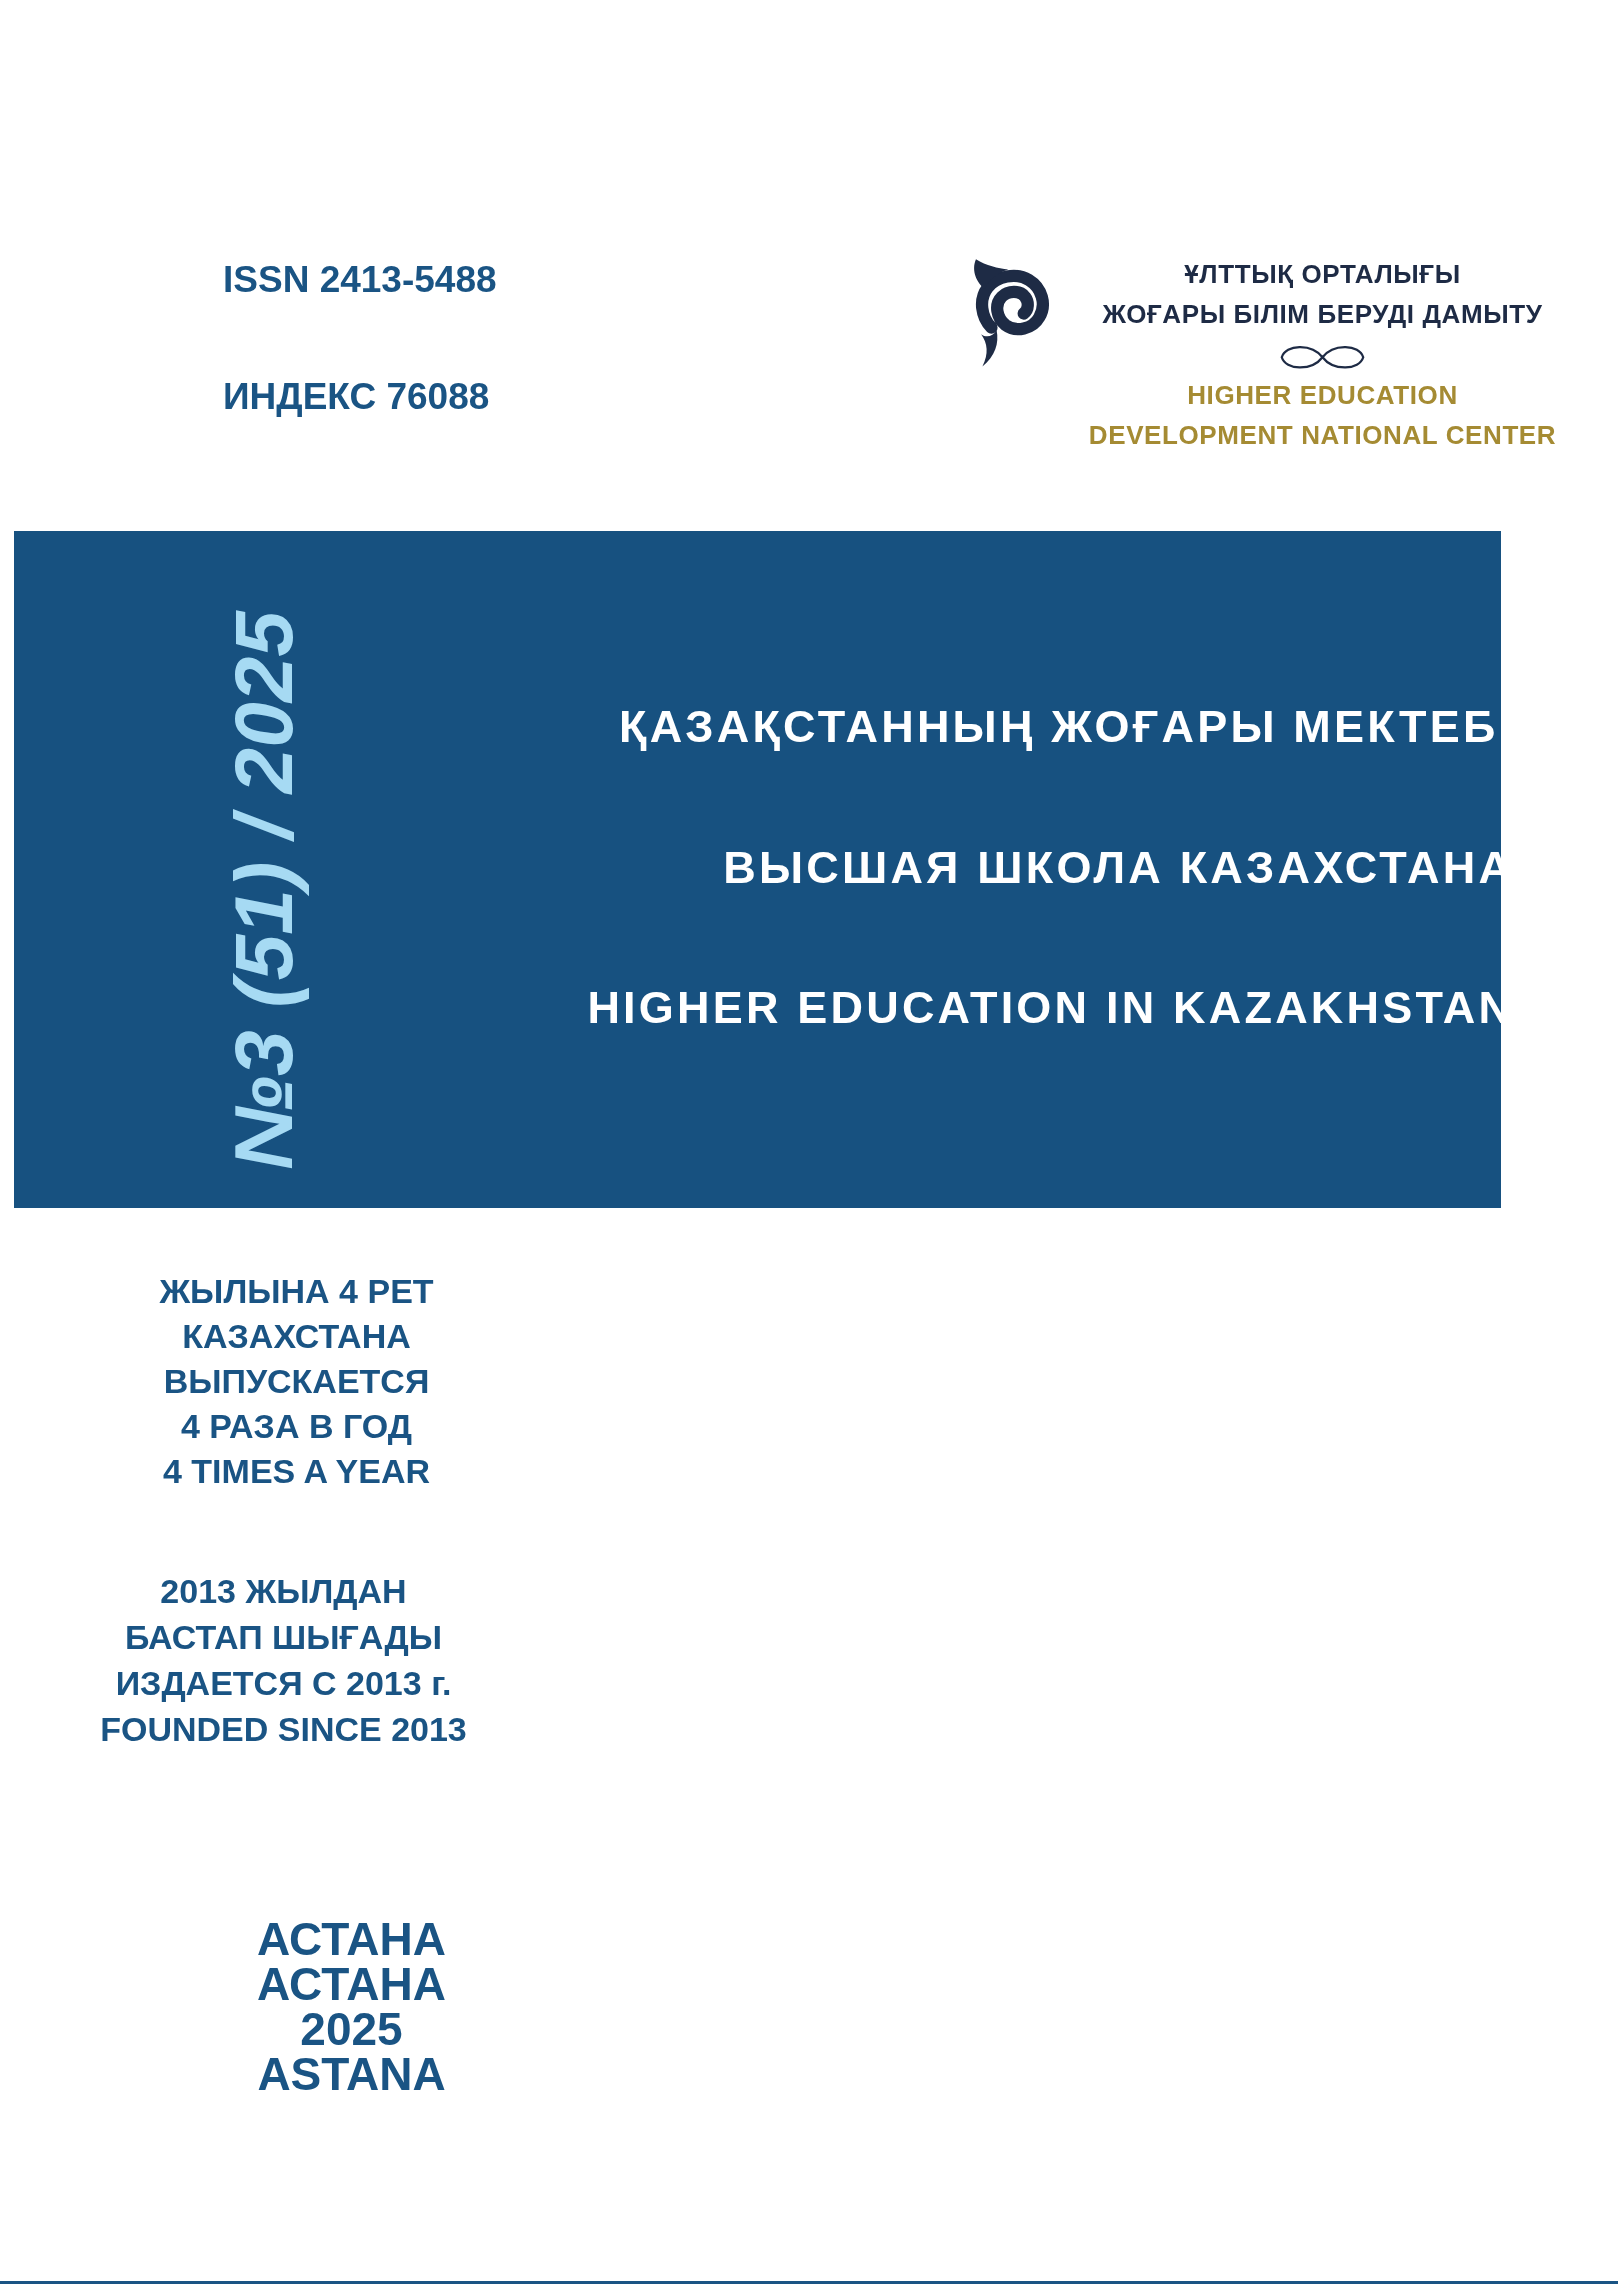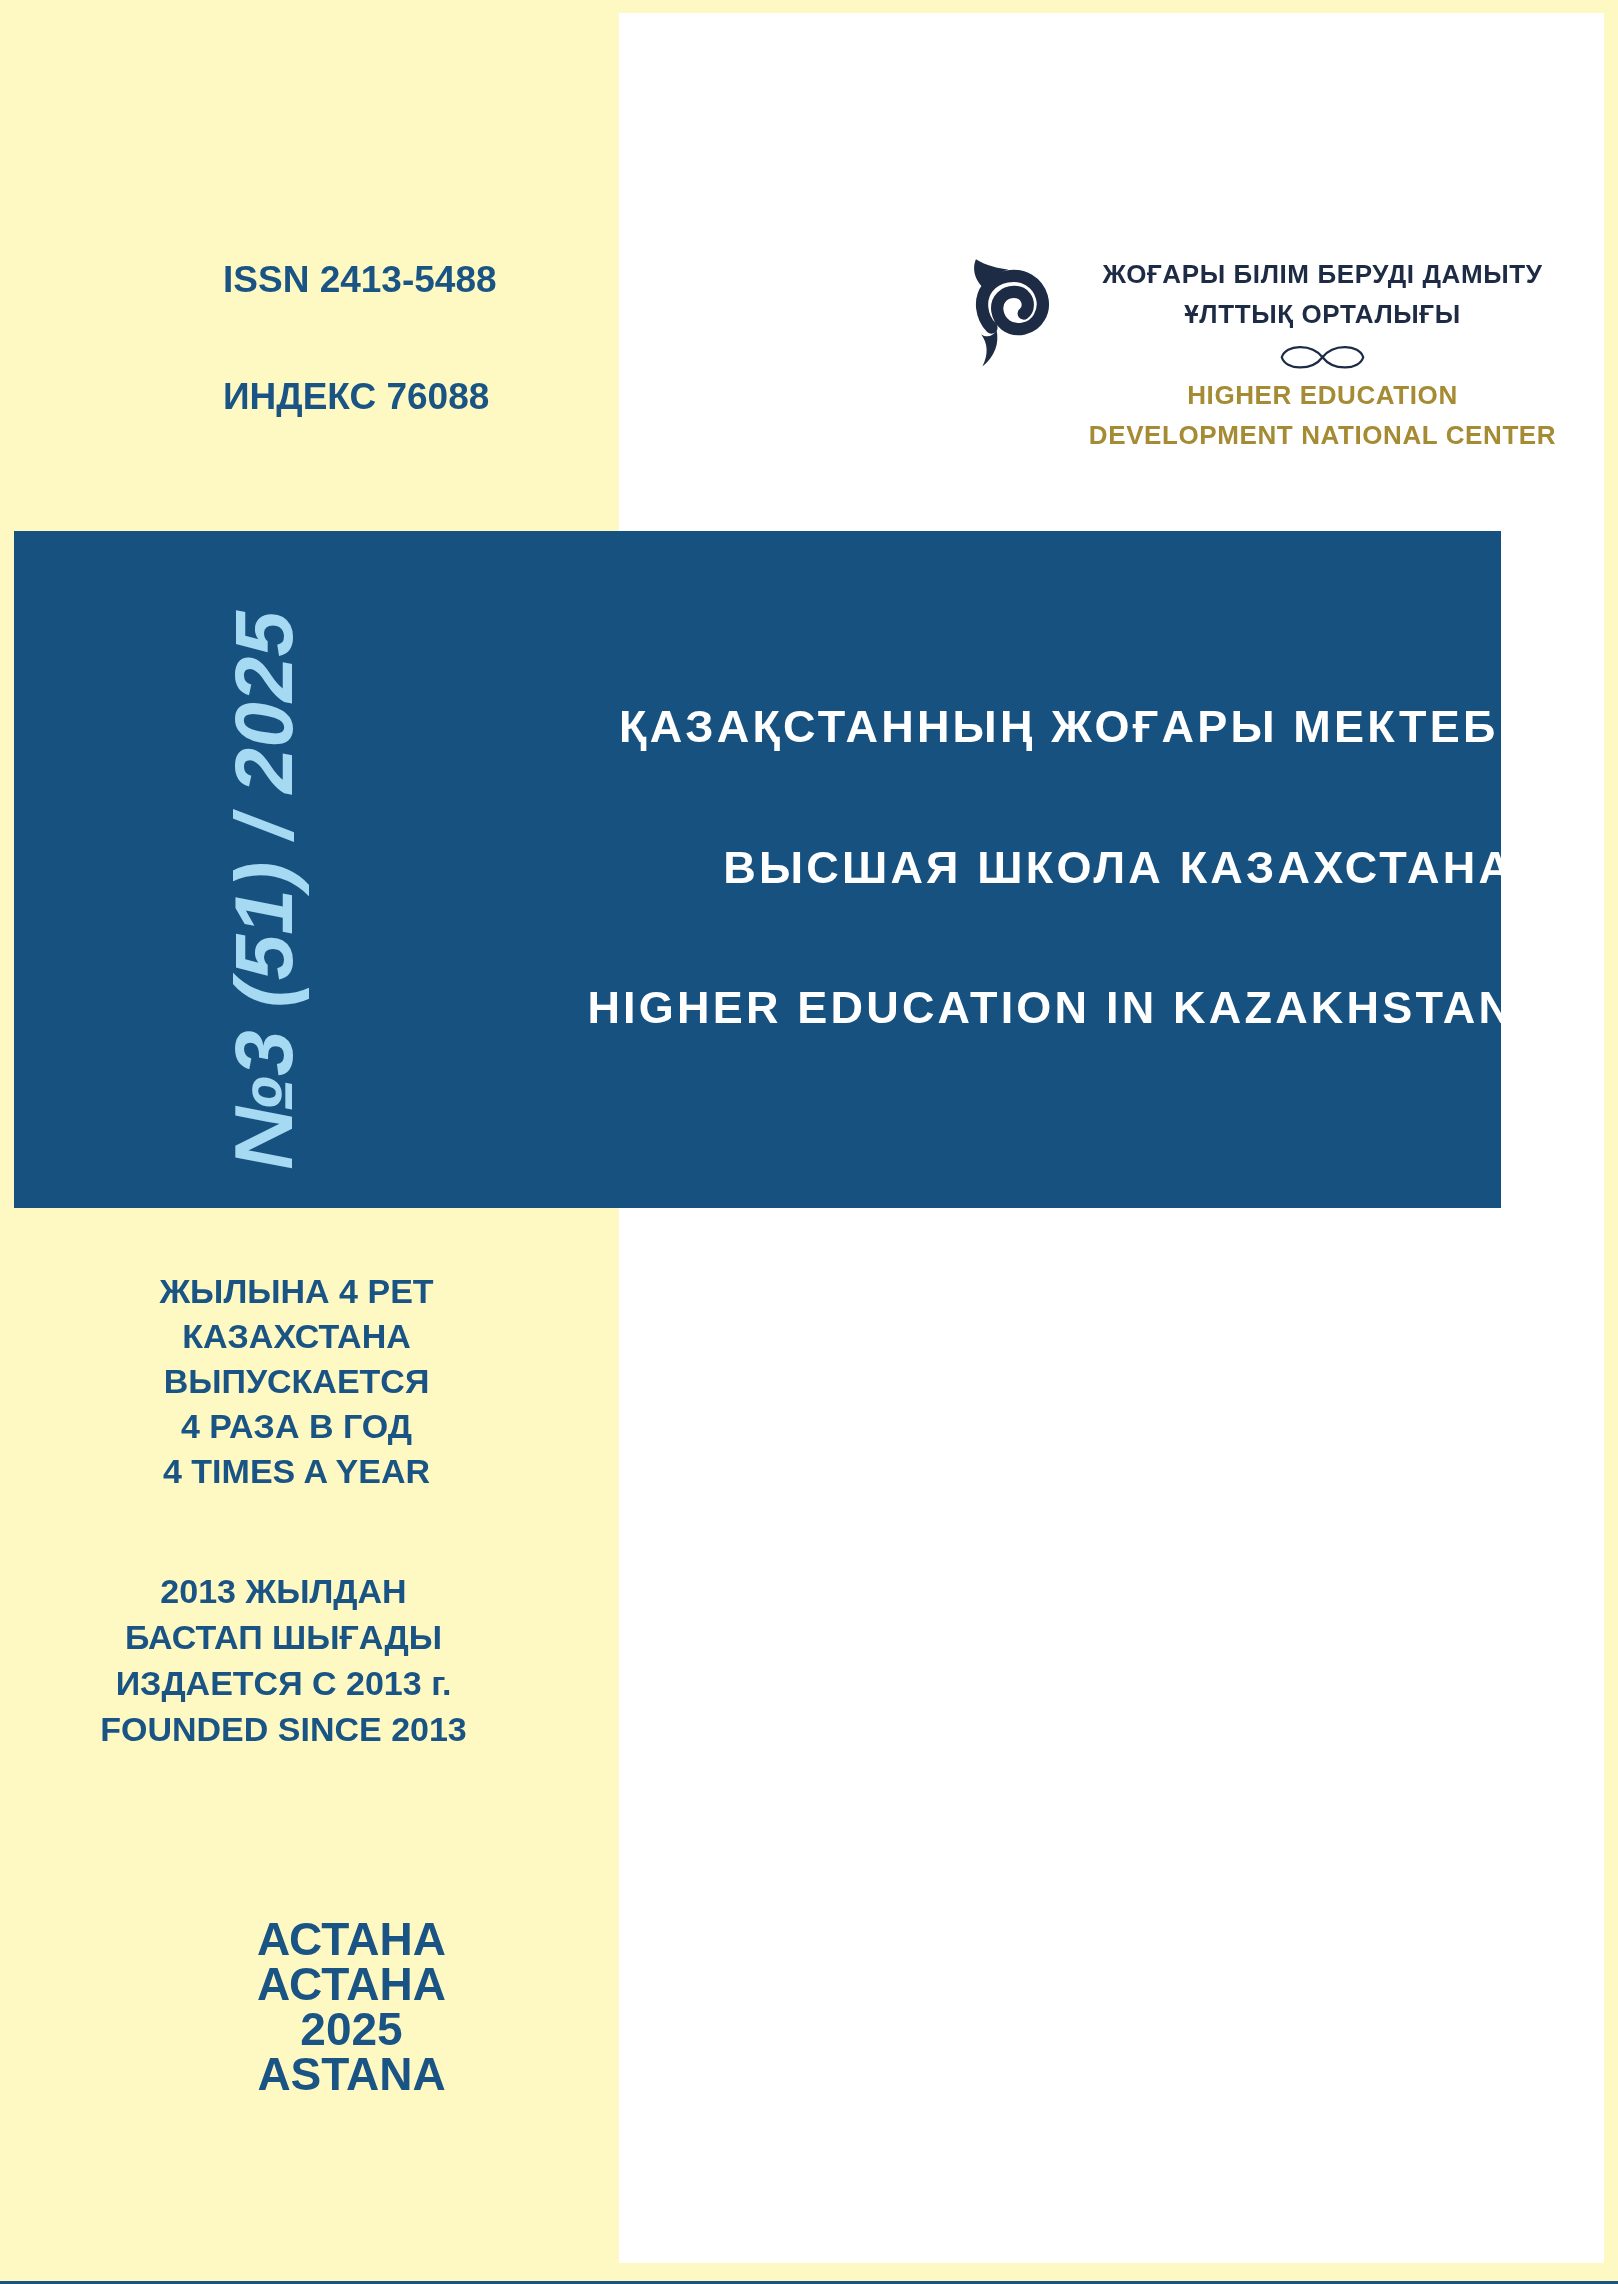--- a/index.html
+++ b/index.html
@@ -3,21 +3,21 @@
 <meta charset="utf-8">
 <style>
   html,body{margin:0;padding:0;}
   body{
     font-family:"Liberation Sans","DejaVu Sans",sans-serif;
     background:#7fb8d6;
   }
   .page{
     position:relative;
     width:1619px;height:2284px;
-    background:#fef9c3;
+    background:#ffffff;
     overflow:hidden;
   }
   
   .white-panel{
     position:absolute;
     left:619px;top:13px;width:985px;height:2250px;
     background:#ffffff;
   }
   
   .issn-block{
@@ -98,22 +98,22 @@
 
   <div class="logo">
     <svg class="logo-mark" viewBox="0 0 150 172" xmlns="http://www.w3.org/2000/svg" aria-hidden="true">
       <path d="M54,108 C38,92 34,64 48,46 C62,28 92,22 112,34 C132,46 140,72 128,92
                C118,110 92,116 76,104 C62,93 58,72 70,60 C80,50 98,50 106,60
                C112,68 112,80 104,86" fill="none" stroke="#1E2B45" stroke-width="19" stroke-linecap="round"></path>
       <path d="M30,2 C46,12 64,16 80,18 C62,24 50,34 44,48 C32,40 22,20 30,2 Z" fill="#1E2B45"></path>
       <path d="M62,112 C66,132 60,152 40,168 C50,148 48,132 38,118 C46,124 56,122 62,112 Z" fill="#1E2B45"></path>
     </svg>
     <div class="logo-text">
+      <div class="logo-kk">ҰЛТТЫҚ ОРТАЛЫҒЫ</div>
       <div class="logo-kk">ЖОҒАРЫ БІЛІМ БЕРУДІ ДАМЫТУ</div>
-      <div class="logo-kk">ҰЛТТЫҚ ОРТАЛЫҒЫ</div>
       <svg class="logo-ornament" viewBox="0 0 150 44" xmlns="http://www.w3.org/2000/svg" aria-hidden="true">
         <path d="M75,22 C58,0 18,2 12,22 C18,42 58,44 75,22 C92,0 132,2 138,22 C132,42 92,44 75,22 Z" fill="none" stroke="#1E2B45" stroke-width="3.5"></path>
       </svg>
       <div class="logo-en">HIGHER EDUCATION</div>
       <div class="logo-en">DEVELOPMENT NATIONAL  CENTER</div>
     </div>
   </div>
 
   <div class="banner">
     <div class="issue-vertical">№3 (51) / 2025</div>

